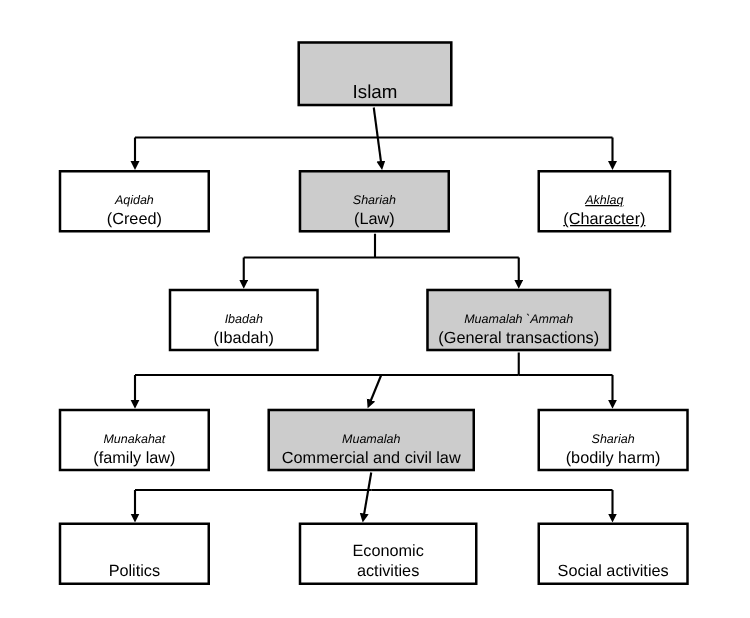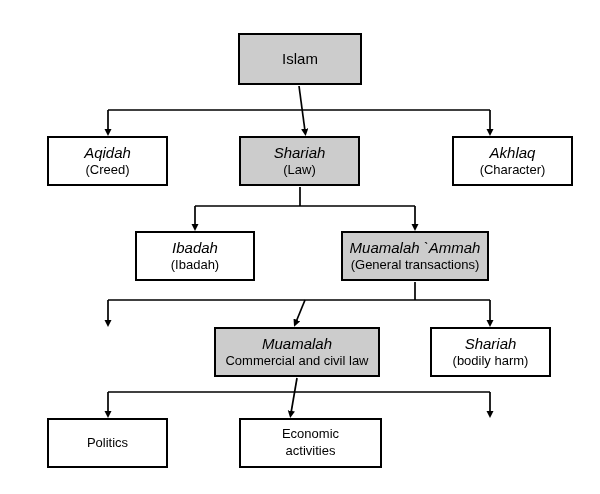--- a/index.html
+++ b/index.html
@@ -22,33 +22,33 @@
     width: 600px;
     height: 494px;
     pointer-events: none;
   }
   .node {
     position: absolute;
     box-sizing: border-box;
     display: flex;
     flex-direction: column;
     align-items: center;
-    justify-content: center;
+    justify-content: flex-end;
     border: 2px solid #000000;
     background: #ffffff;
     text-align: center;
     line-height: 1.28;
     color: #000000;
   }
   .node.shaded {
     background: #cccccc;
   }
   .node .l1 {
     font-style: italic;
-    font-size: 15px;
+    font-size: 10px;
   }
   .node .l2 {
     font-style: normal;
     font-size: 13px;
   }
   .node.plain .l1 {
     font-style: normal;
     font-size: 13px;
   }
   .node.root .l1 {
@@ -124,40 +124,47 @@
       <div class="l1">Islam</div>
     </div>
     <div class="node " style="left: 47px; top: 136px; width: 121px; height: 50px;">
       <div class="l1">Aqidah</div>
       <div class="l2">(Creed)</div>
     </div>
     <div class="node shaded" style="left: 239px; top: 136px; width: 121px; height: 50px;">
       <div class="l1">Shariah</div>
       <div class="l2">(Law)</div>
     </div>
-    <div class="node " style="left: 452px; top: 136px; width: 121px; height: 50px;">
+    <div class="node " style="left: 430px; top: 136px; width: 107px; height: 50px; text-decoration: underline;">
       <div class="l1">Akhlaq</div>
       <div class="l2">(Character)</div>
     </div>
     <div class="node " style="left: 135px; top: 231px; width: 120px; height: 50px;">
       <div class="l1">Ibadah</div>
       <div class="l2">(Ibadah)</div>
     </div>
     <div class="node shaded" style="left: 341px; top: 231px; width: 148px; height: 50px;">
       <div class="l1">Muamalah  `Ammah</div>
       <div class="l2">(General transactions)</div>
+    </div>
+    <div class="node " style="left: 47px; top: 327px; width: 121px; height: 50px;">
+      <div class="l1">Munakahat</div>
+      <div class="l2">(family law)</div>
     </div>
     <div class="node shaded" style="left: 214px; top: 327px; width: 166px; height: 50px;">
       <div class="l1">Muamalah</div>
       <div class="l2">Commercial and civil law</div>
     </div>
     <div class="node " style="left: 430px; top: 327px; width: 121px; height: 50px;">
       <div class="l1">Shariah</div>
       <div class="l2">(bodily harm)</div>
     </div>
     <div class="node plain" style="left: 47px; top: 418px; width: 121px; height: 50px;">
       <div class="l1">Politics</div>
     </div>
     <div class="node plain" style="left: 239px; top: 418px; width: 143px; height: 50px;">
       <div class="l1">Economic</div>
       <div class="l2">activities</div>
     </div>
+    <div class="node plain" style="left: 430px; top: 418px; width: 121px; height: 50px;">
+      <div class="l1">Social activities</div>
+    </div>
   </div>
 
 </body></html>

